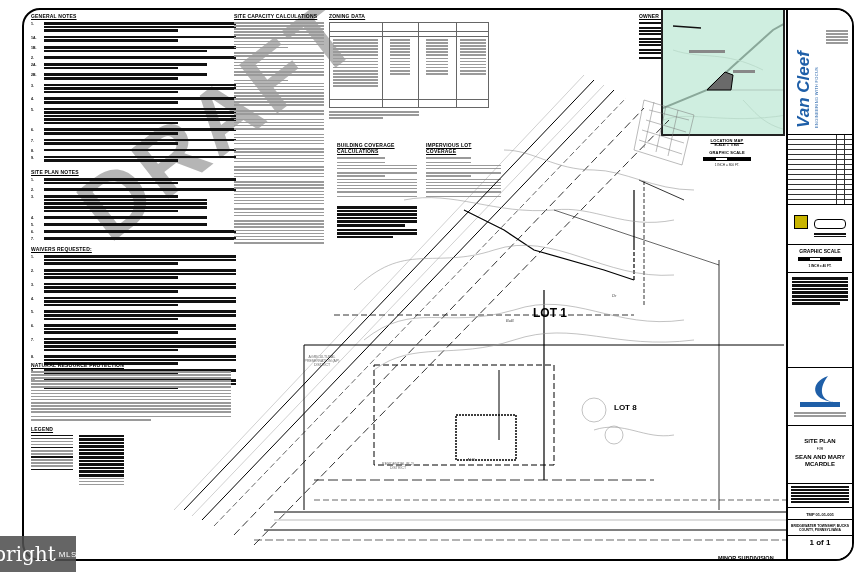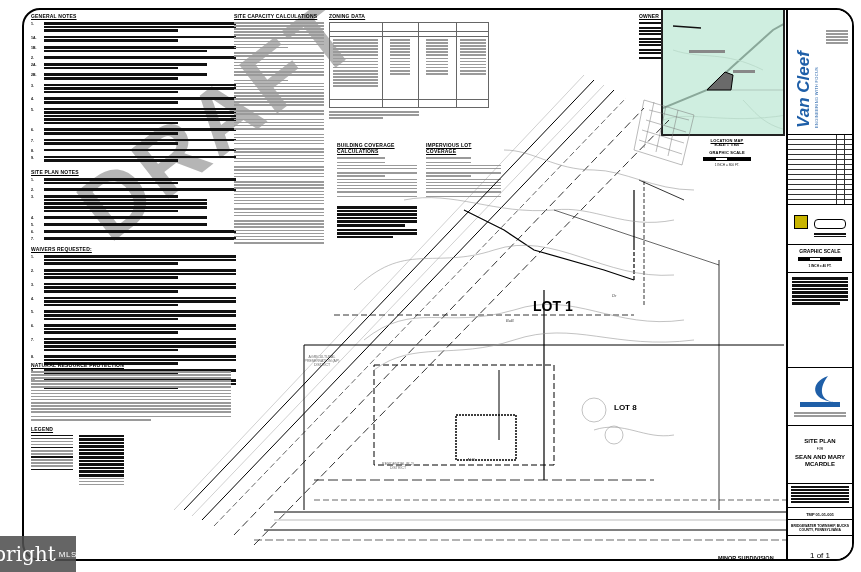--- a/index.html
+++ b/index.html
@@ -619,21 +619,21 @@
         <line x1="465" y1="100" x2="508" y2="114"></line>
       <line x1="480" y1="62" x2="470" y2="108"></line>
         <line x1="492" y1="66" x2="482" y2="112"></line>
         <line x1="504" y1="70" x2="494" y2="116"></line>
     </g>
 
     <line x1="545" y1="220" x2="545" y2="470" stroke="#000" stroke-width="0.8"></line>
     <line x1="380" y1="170" x2="545" y2="225" stroke="#000" stroke-width="0.6"></line>
   </svg>
 
-  <div class="lot-label" style="left:509px; top:288px; font-size:14px;">LOT 1</div>
+  <div class="lot-label" style="left:509px; top:296px; font-size:12px;">LOT 1</div>
   <div class="lot-label" style="left:590px; top:393px; font-size:8px;">LOT 8</div>
   <div style="position:absolute; left:354px; top:452px; font-size:3.5px; color:#666; width:40px; text-align:center;">RESIDENTIAL (R-2) DISTRICT</div>
   <div style="position:absolute; left:278px; top:345px; font-size:3.5px; color:#666; width:40px; text-align:center;">AGRICULTURAL PRESERVATION (AP) DISTRICT</div>
   <div style="position:absolute; left:482px; top:308px; font-size:4px; color:#444; font-style:italic;">BuB</div>
   <div style="position:absolute; left:443px; top:447px; font-size:4px; color:#444; font-style:italic;">AbB</div>
   <div style="position:absolute; left:588px; top:283px; font-size:4px; color:#444; font-style:italic;">Dr</div>
   <div class="minor" style="left:694px; top:545px;">MINOR SUBDIVISION</div>
 
   <div class="titleblock">
     <div class="tb-logo">
@@ -709,20 +709,20 @@
     <div style="height:24px; border-bottom:1.5px solid #000; padding:2px 3px;">
       <div class="bar-line" style="height:2px;"></div>
         <div class="bar-line" style="height:2px;"></div>
         <div class="bar-line" style="height:2px;"></div>
       <div class="bar-line" style="height:2px;"></div>
         <div class="bar-line" style="height:2px;"></div>
         <div class="bar-line" style="height:2px;"></div>
     </div>
     <div style="height:12px; border-bottom:1.5px solid #000; text-align:center; font-size:4px; font-weight:bold; padding-top:4px;">TMP 01-01-001</div>
     <div style="height:16px; border-bottom:1.5px solid #000; text-align:center; font-size:3.4px; font-weight:bold; padding:4px 3px 0;">BRIDGEWATER TOWNSHIP, BUCKS COUNTY, PENNSYLVANIA</div>
-    <div style="text-align:center; font-size:8px; font-weight:normal; padding-top:2px;margin-top:13px;">1 of 1</div>
+    <div style="text-align:center; font-size:8px; font-weight:bold; padding-top:2px;">1 of 1</div>
   </div>
 </div>
 
 <div class="watermark">
   <span class="b">bright</span>
   <span class="m">MLS</span>
 </div>
 
 </body></html>

